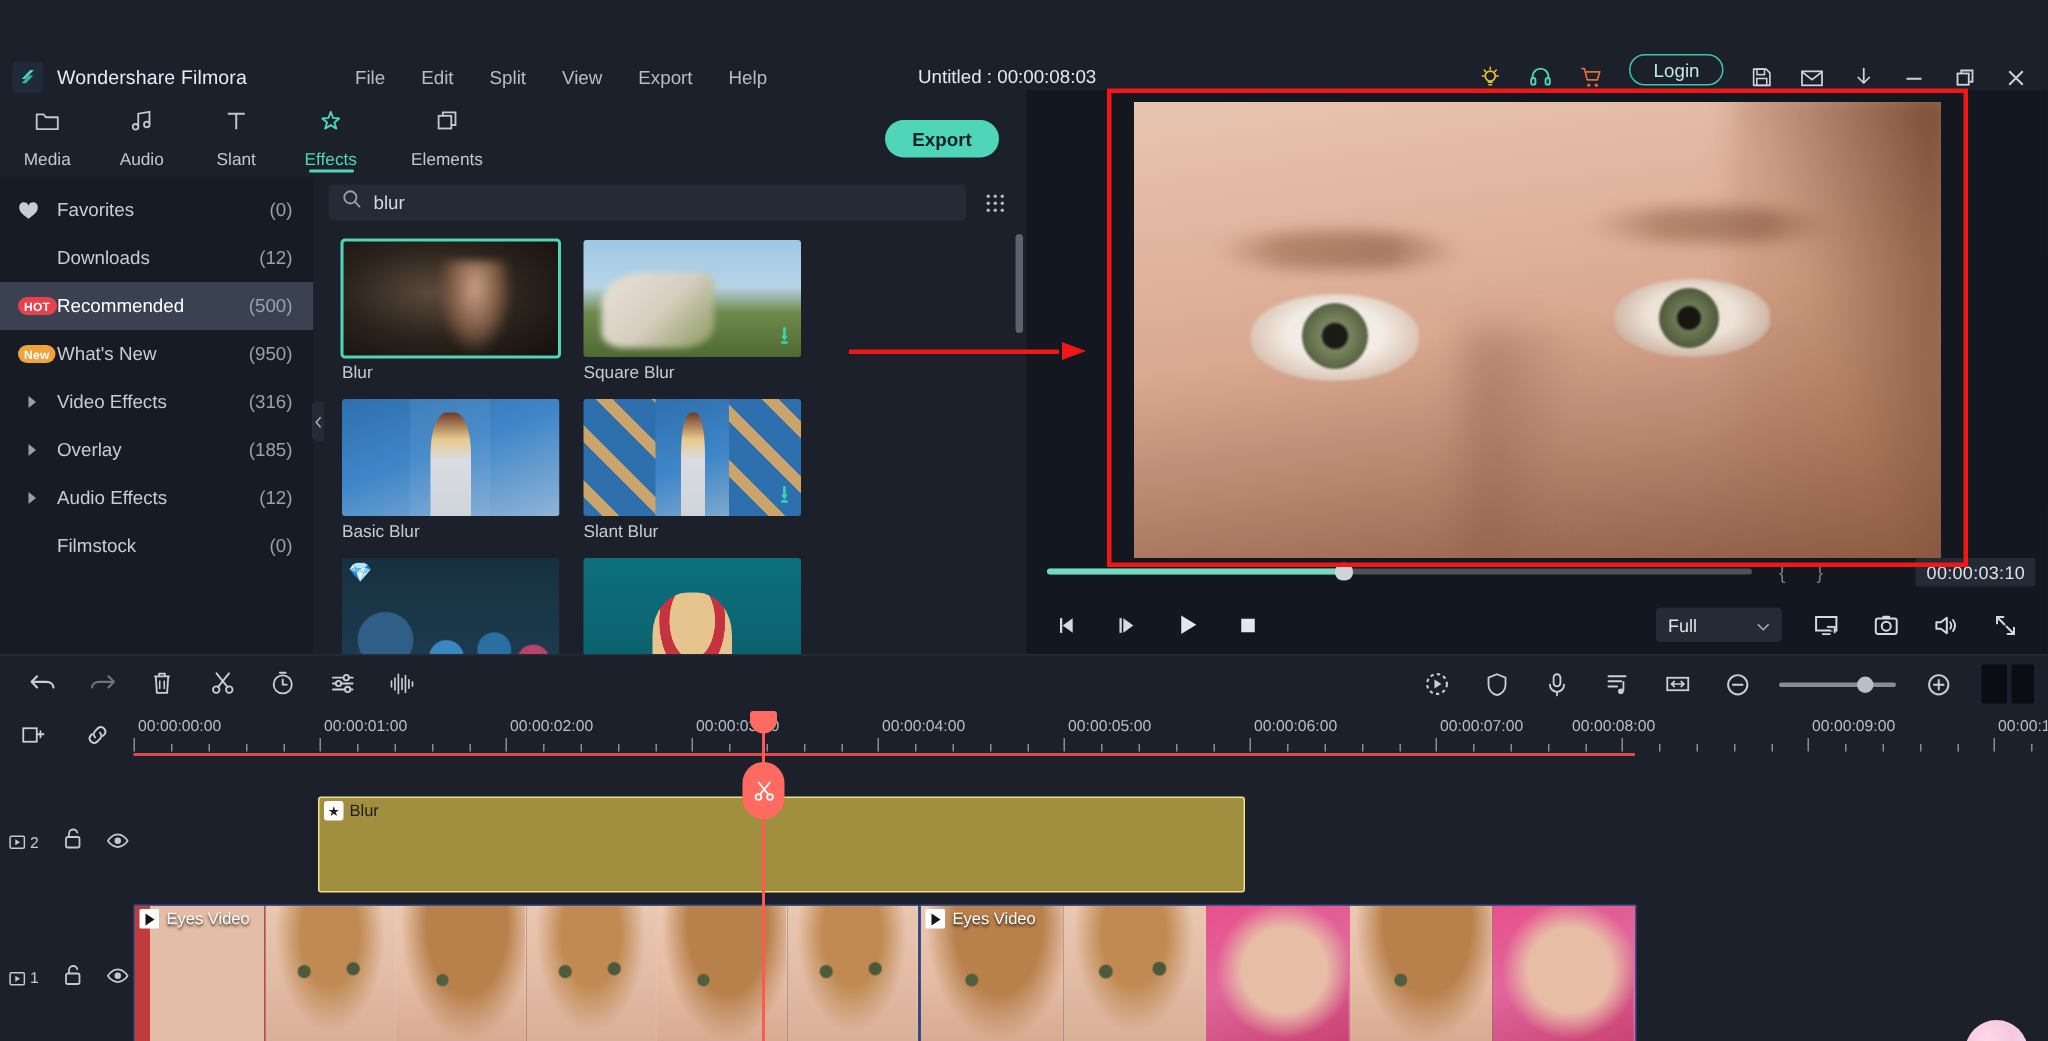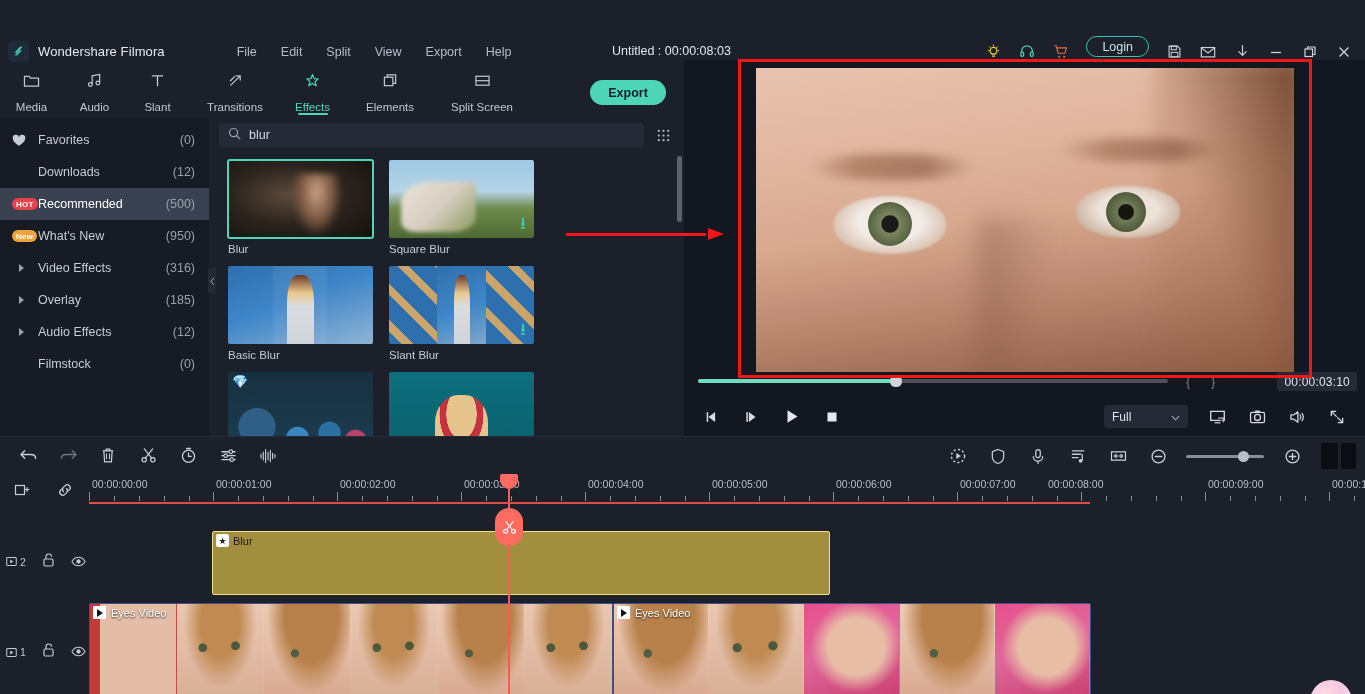--- a/index.html
+++ b/index.html
@@ -354,54 +354,36 @@
       <span>Audio</span>
     </div>
     <div class="nav-tab">
       <span class="nv-ico">
           <svg width="17" height="15" viewBox="0 0 18 16">
             <path d="M3 3h12M9 3v11" fill="none" stroke="#c2c8d2" stroke-width="1.4"></path>
           </svg>
         </span>
       <span>Slant</span>
     </div>
-    <div class="nav-tab wide">
-      <span class="nv-ico">
-          <svg width="17" height="15" viewBox="0 0 18 16">
-            <path d="M4 13 14 3M9.5 3H14v4.5" fill="none" stroke="#c2c8d2" stroke-width="1.3" stroke-linecap="round"></path>
-            <path d="M3.6 8.3 8 3.8" stroke="#c2c8d2" stroke-width="1.3" stroke-linecap="round"></path>
-          </svg>
-        </span>
-      <span>Transitions</span>
-    </div>
     <div class="nav-tab active">
       <span class="nv-ico">
           <svg width="17" height="15" viewBox="0 0 18 16">
             <path d="M9 1.6 10.6 6 15 6.4 11.6 9.2 13 13.6 9 11.1 5 13.6 6.4 9.2 3 6.4 7.4 6Z" fill="none" stroke="#4fd6b8" stroke-width="1.3" stroke-linejoin="round"></path>
           </svg>
         </span>
       <span>Effects</span>
     </div>
     <div class="nav-tab wide">
       <span class="nv-ico">
           <svg width="17" height="15" viewBox="0 0 18 16">
             <rect x="2.5" y="4.5" width="9" height="9" fill="none" stroke="#c2c8d2" stroke-width="1.3"></rect>
             <path d="M5.5 4.5V2h9v9h-2.8" fill="none" stroke="#c2c8d2" stroke-width="1.3"></path>
           </svg>
         </span>
       <span>Elements</span>
-    </div>
-    <div class="nav-tab wide">
-      <span class="nv-ico">
-          <svg width="17" height="15" viewBox="0 0 18 16">
-            <rect x="2" y="3.5" width="14" height="9.5" fill="none" stroke="#c2c8d2" stroke-width="1.3"></rect>
-            <path d="M2 8.2h14" stroke="#c2c8d2" stroke-width="1.3"></path>
-          </svg>
-        </span>
-      <span>Split Screen</span>
     </div>
   </div>
   <div class="export-btn">Export</div>
 
   <div class="sidebar">
     <div class="side-row">
       <span class="s-ico">
           <svg width="14" height="13" viewBox="0 0 16 14">
             <path d="M8 13C3 9.6 1 7.4 1 4.9A3.6 3.6 0 0 1 8 3.2 3.6 3.6 0 0 1 15 4.9C15 7.4 13 9.6 8 13Z" fill="#c7ccd6"></path>
           </svg>

